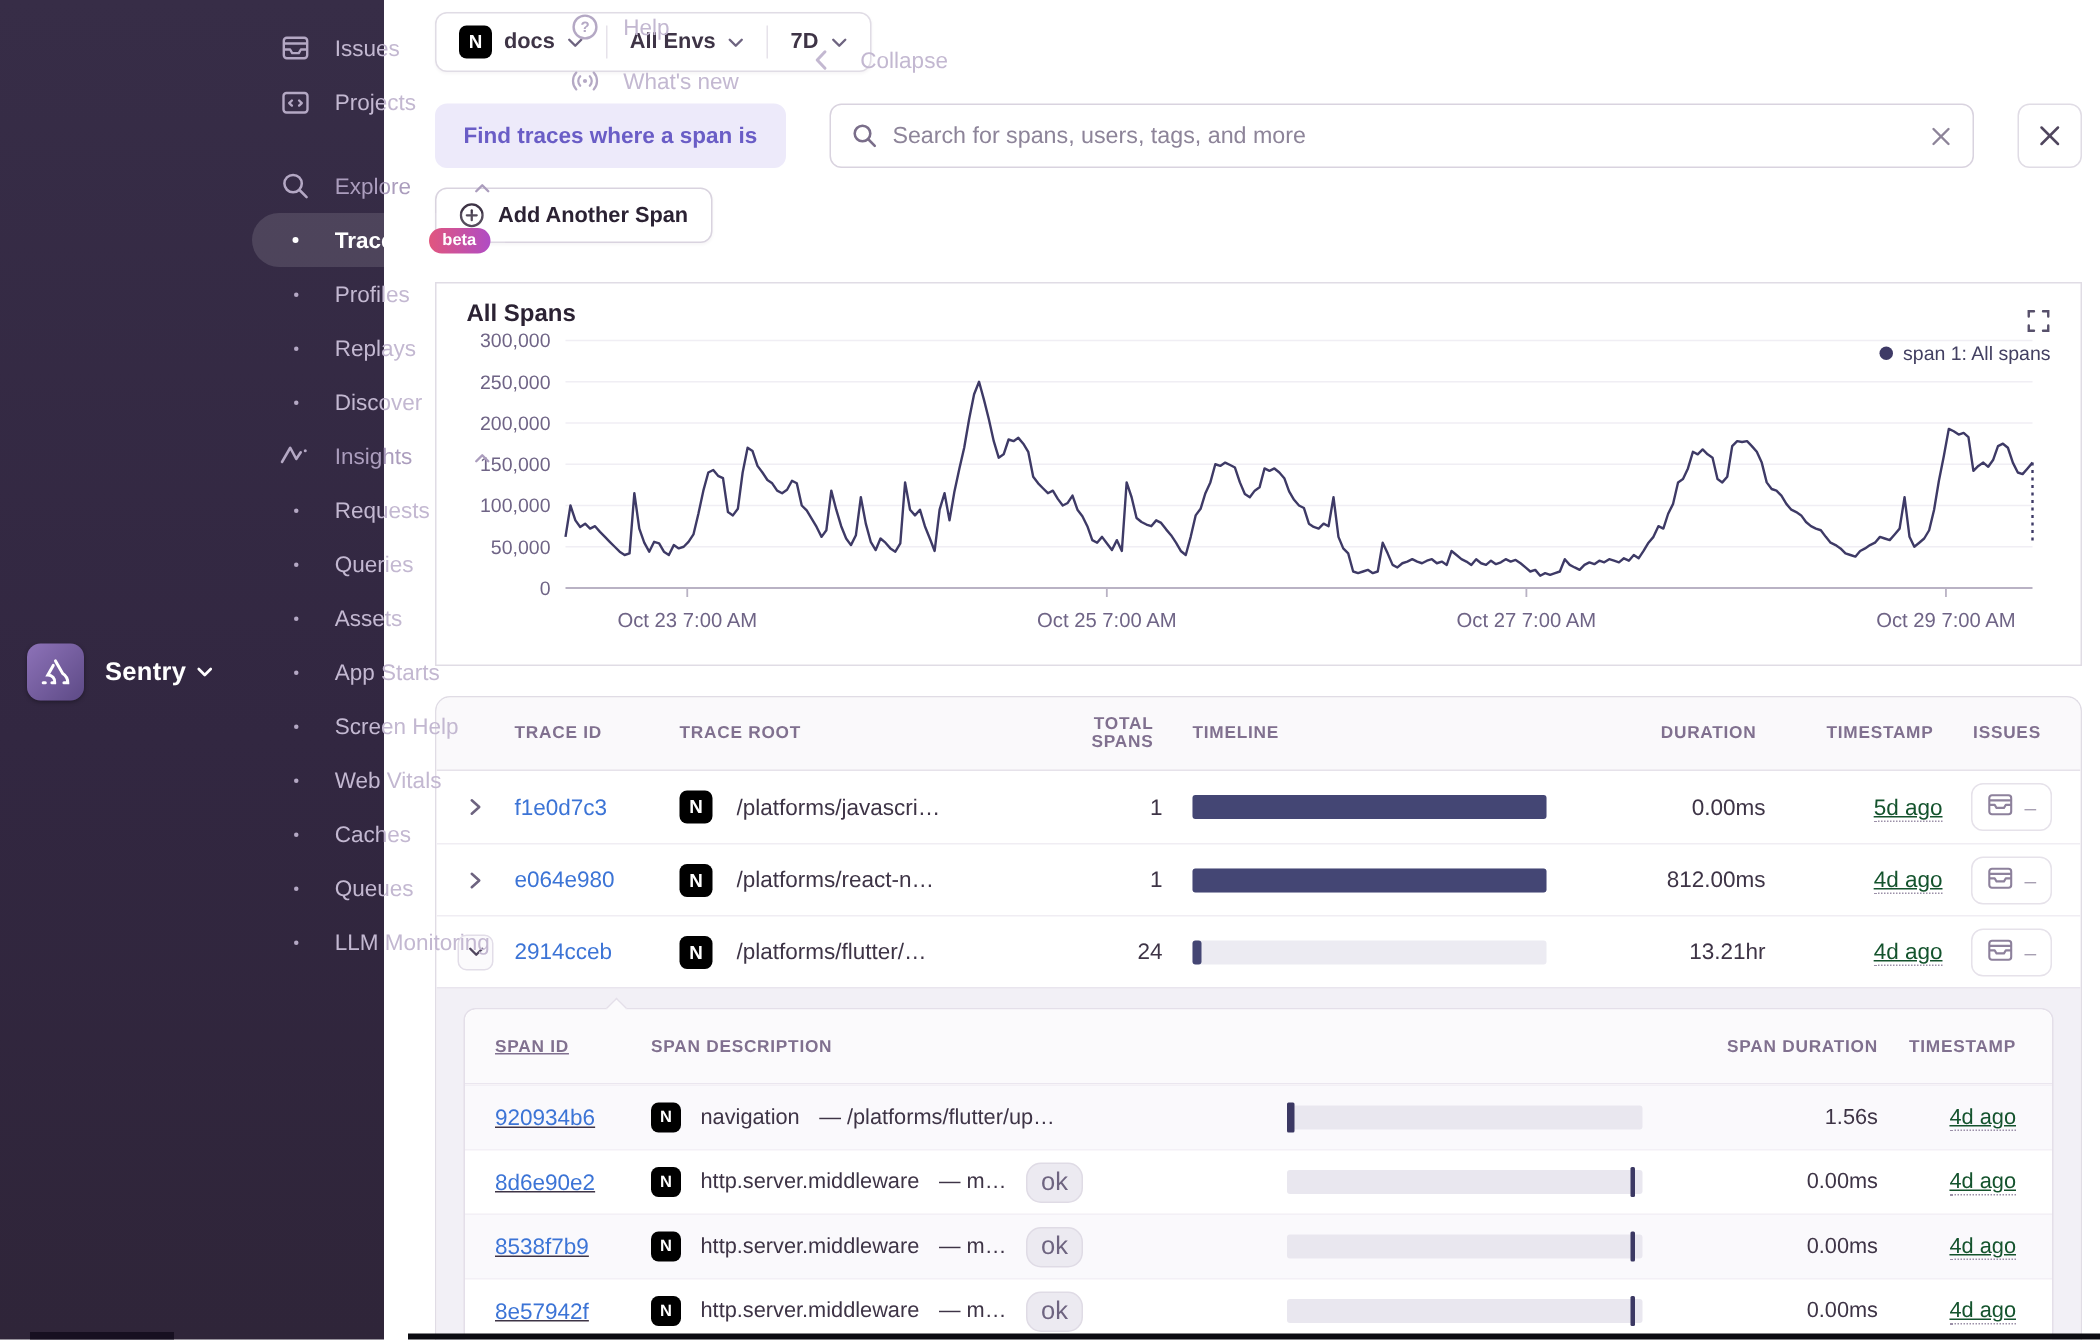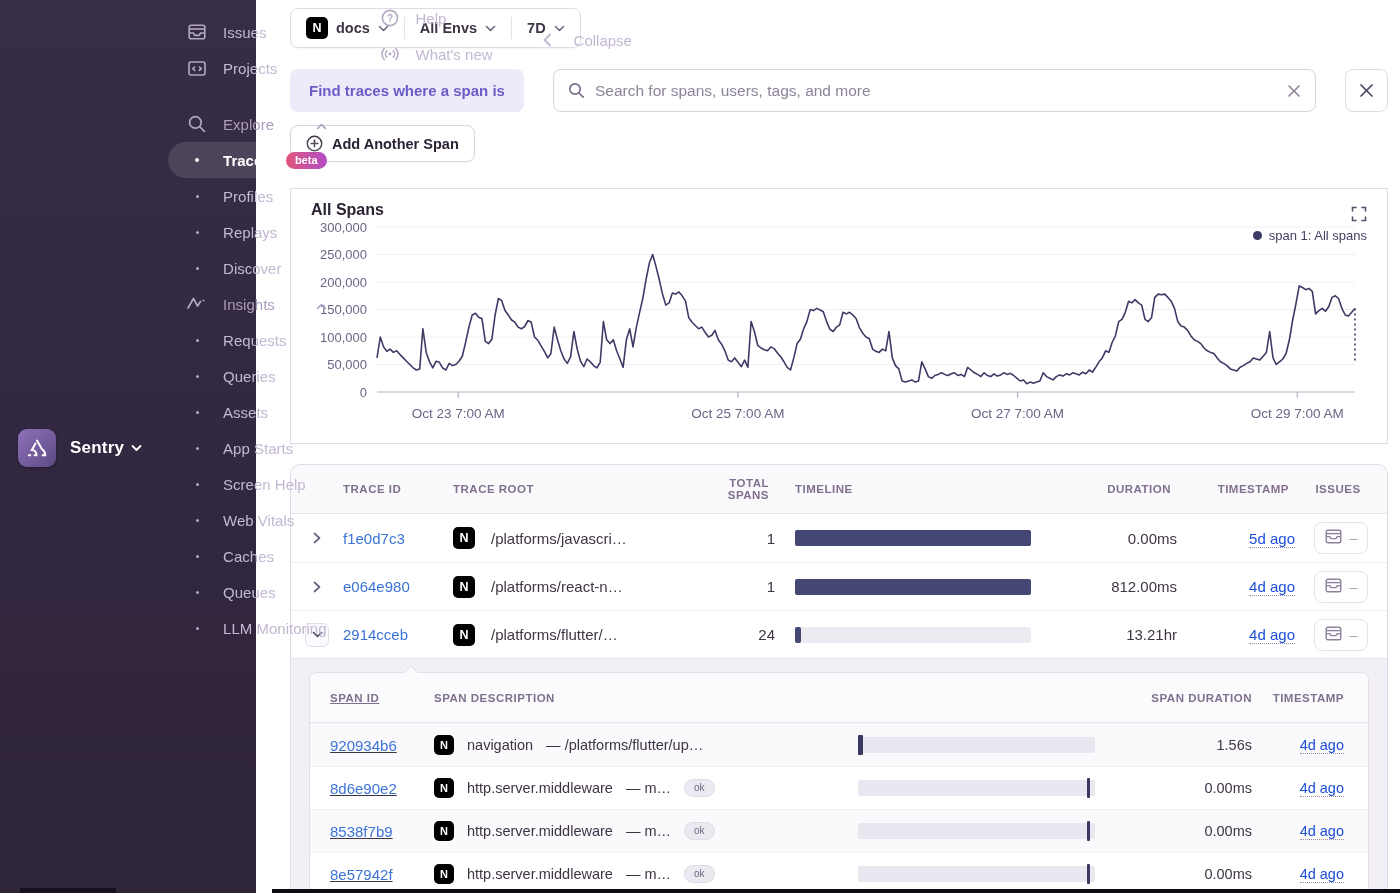--- a/index.html
+++ b/index.html
@@ -78,42 +78,42 @@
   .cell-r { text-align:right; }
   .chev-cell { display:flex; justify-content:center; }
   .chev-plain { background:none; border:none; cursor:pointer; display:flex; padding:4px; }
   .chev-boxed { width:24px; height:24px; border:1px solid #e2dde8; border-radius:6px; background:#fbfafc;
     display:flex; align-items:center; justify-content:center; cursor:pointer; }
   a.id-link { color:#3c74d6; text-decoration:none; font-size:15px; cursor:pointer; }
   .root-cell { display:flex; align-items:center; gap:16px; min-width:0; padding-right:10px; }
   .root-cell .txt { white-space:nowrap; overflow:hidden; }
   .bar-track { width:236px; height:16px; border-radius:2px; background:#ecebf2; position:relative; }
   .bar-fill { position:absolute; top:0; left:0; height:100%; background:#444674; border-radius:2px; }
-  .ts-link { color:#1d4ed8; border-bottom:1px dotted #9b90a8; cursor:pointer; }
+  .ts-link { color:#14532d; border-bottom:1px dotted #9b90a8; cursor:pointer;text-decoration:underline; }
   .issues-cell { display:flex; justify-content:center; }
   .issues-btn { display:flex; align-items:center; gap:8px; padding:6px 10px; border:1px solid #e6e2ea;
     border-radius:8px; background:#fff; cursor:pointer; color:#a79fb2; font-size:14px; }
 
   
   .expanded { background:#f2f0f6; padding:13px 18px 0; height:238px; border-top:1px solid #e9e5ee; }
   .sub-panel { background:#fff; border:1px solid #e4dfe9; border-radius:8px; position:relative; }
   .notch { position:absolute; top:-6px; left:96px; width:10px; height:10px; background:#fbfafc;
     border-left:1px solid #e4dfe9; border-top:1px solid #e4dfe9; transform:rotate(45deg); }
   .s-grid { display:grid; grid-template-columns:124px 1fr 262px 132px 116px; align-items:center; }
   .s-head { height:50px; background:#fbfafc; border-bottom:1px solid #eae6ef; border-radius:8px 8px 0 0;
     font-size:11.5px; font-weight:700; color:#80708f; letter-spacing:.5px; }
   .s-row { height:43px; font-size:14.5px; color:#3e3446; border-top:1px solid #f3f0f6; }
   .s-row:nth-child(odd) { background:#faf9fc; }
   .s-row:nth-child(even) { background:#fff; }
   .pad-l { padding-left:20px;text-decoration:underline; }
   .desc-cell { display:flex; align-items:center; gap:13px; min-width:0; padding-right:12px; }
   .desc-cell .njs { width:20px; height:20px; font-size:11px; }
   .desc-op { font-weight:400; white-space:nowrap; }
   .desc-rest { color:#3e3446; white-space:nowrap; overflow:hidden; text-overflow:ellipsis; }
-  .ok-pill { font-size:10px; color:#6e6480; background:#eceaf1; border:1px solid #dfdbe5;
+  .ok-pill { font-size:17px; color:#6e6480; background:#eceaf1; border:1px solid #dfdbe5;
     border-radius:10px; padding:2px 9px 3px; flex:none; }
   .s-track { width:237px; height:16px; border-radius:2px; background:#e9e7ef; position:relative; }
   .s-mark { position:absolute; top:-2px; height:20px; background:#3b3863; border-radius:1px; }
   .bottom-strip { position:absolute; left:16px; right:0; bottom:0; height:4px; background:#0b0b11; z-index:9; }
   text { font-family:"Liberation Sans",sans-serif; }
 </style>
 </head>
 <body>
 
 <aside class="sidebar">

